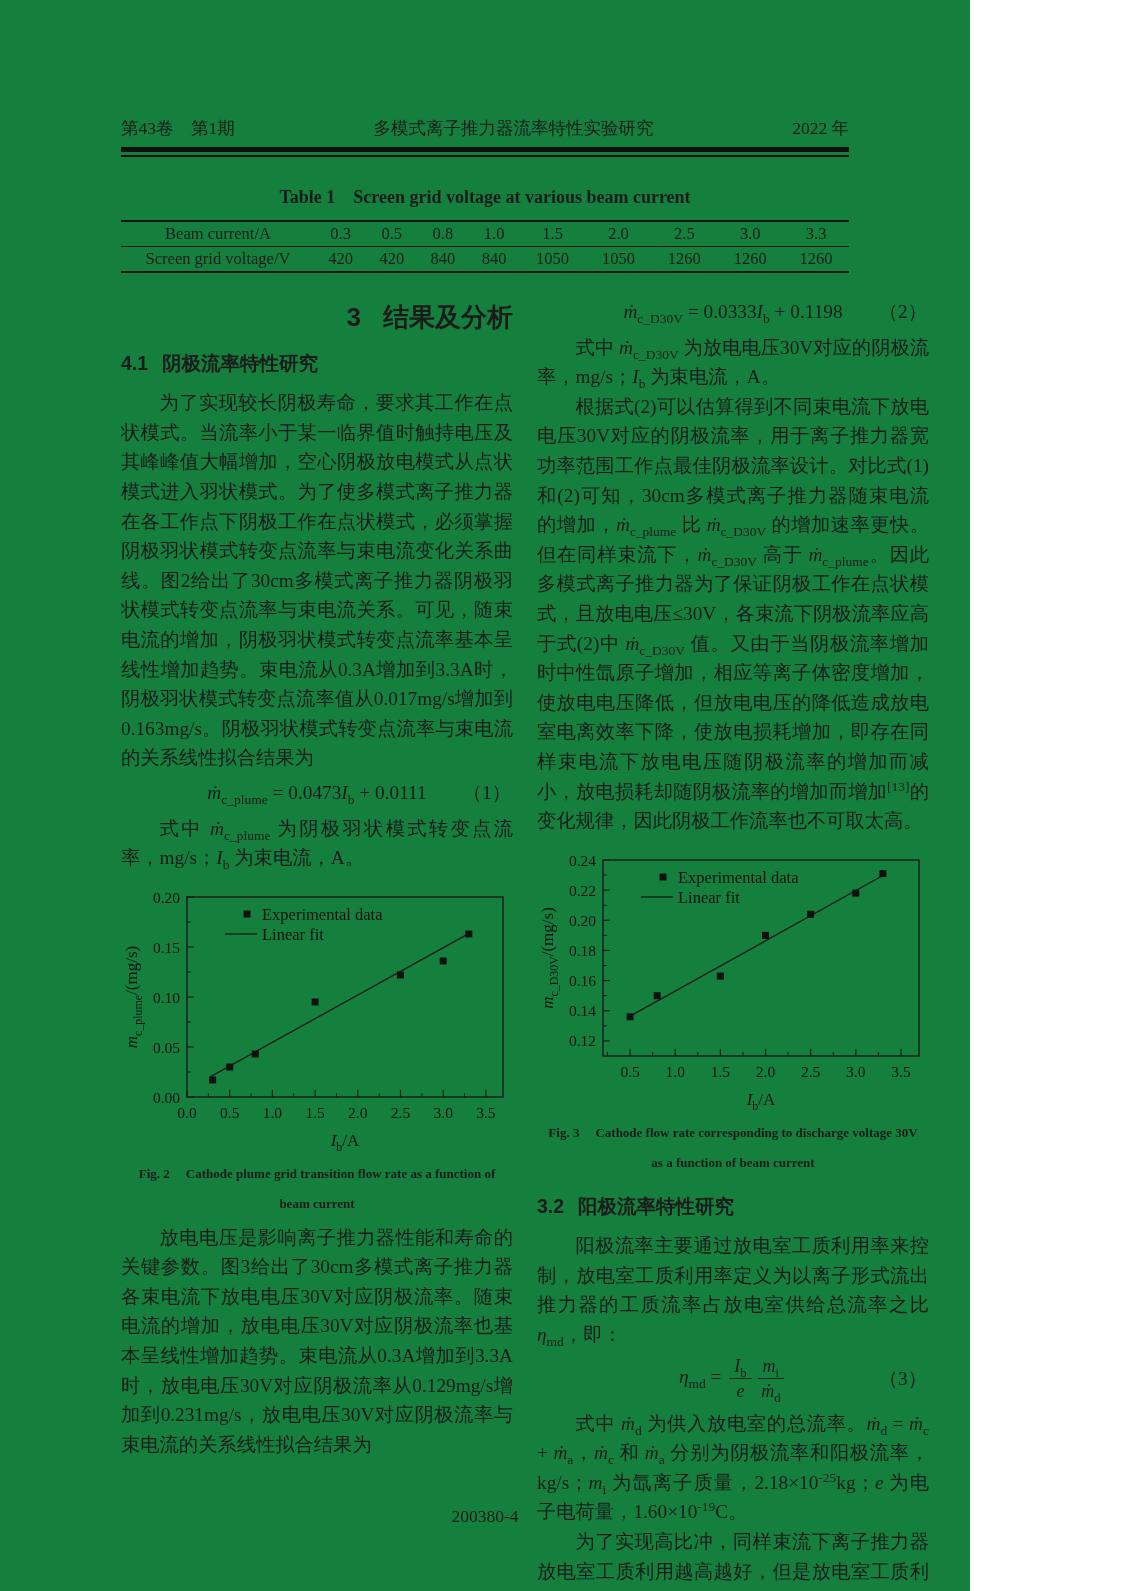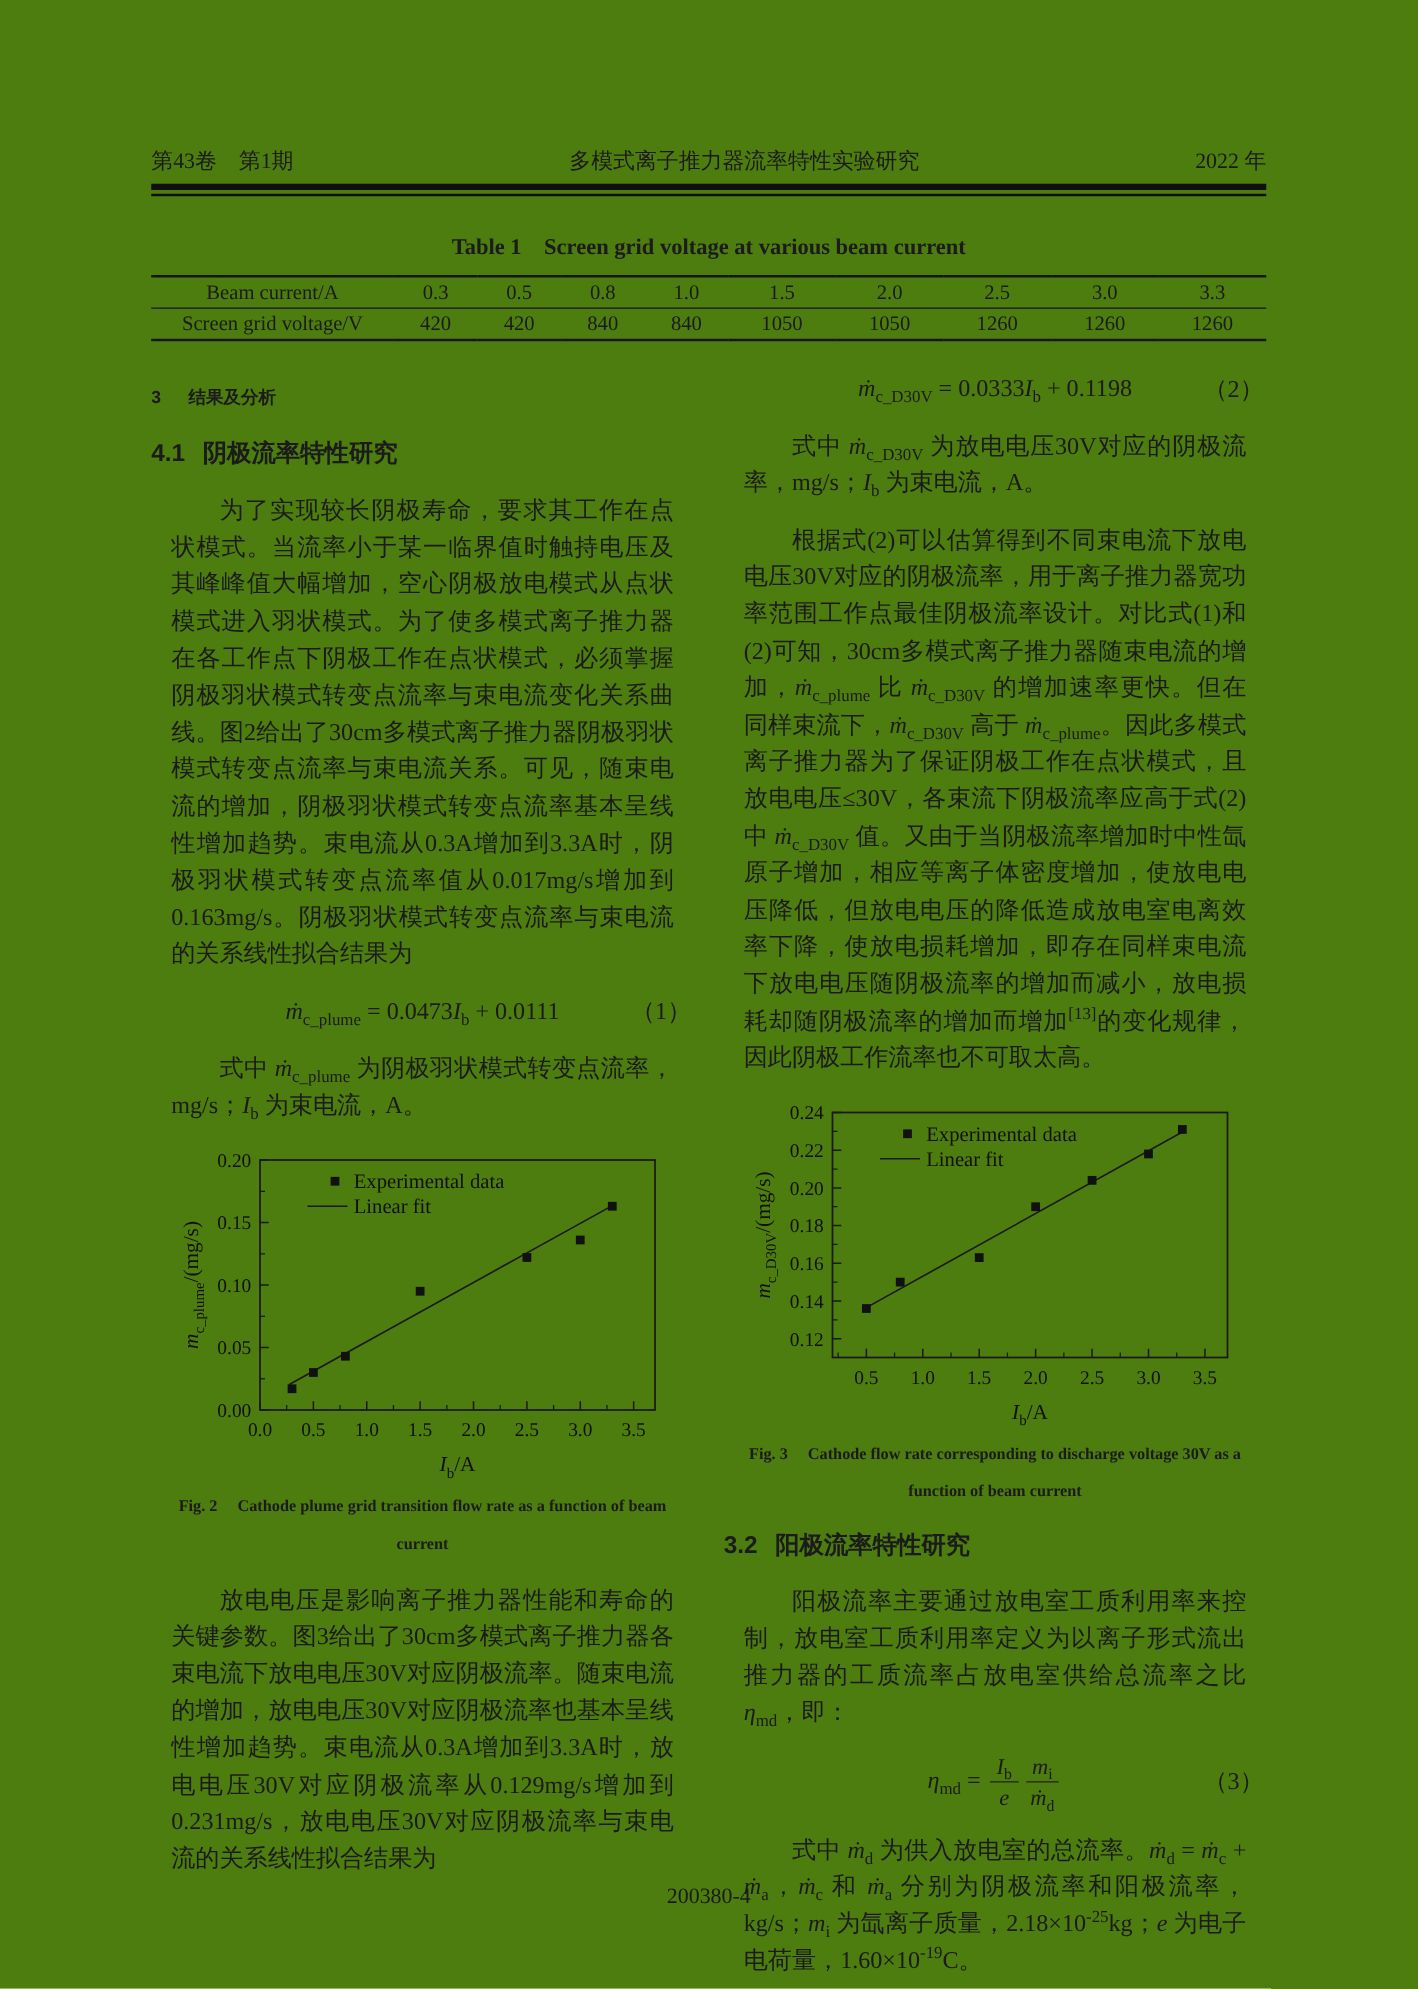--- a/index.html
+++ b/index.html
@@ -1,16 +1,16 @@
 <!DOCTYPE html>
 <html><head>
 <meta charset="utf-8">
 <style>
   html,body{margin:0;padding:0;background:#fff;}
-  .page{position:relative;width:1134px;height:1591px;background:#4d7c0f;overflow:hidden;
+  .page{position:relative;width:970px;height:1591px;background:#15803d;overflow:hidden;
         font-family:"Liberation Serif","DejaVu Serif",serif;color:#1b1b1b;}
   .content{padding:0 121px;}
   
   .pg-header{display:flex;justify-content:space-between;align-items:baseline;
              padding-top:116px;font-size:17.5px;}
   .pg-header .ctr{flex:1;text-align:center;}
   .rule-thick{height:5px;background:#101010;margin-top:7px;}
   .rule-thin{height:2px;background:#101010;margin-top:3px;}
   
   .tbl-block{margin-top:30px;}
@@ -18,26 +18,26 @@
   .tbl-title .gap{display:inline-block;width:18px;}
   table.datatbl{width:100%;border-collapse:collapse;font-size:16.5px;
                 border-top:2.5px solid #151515;border-bottom:2.5px solid #151515;}
   table.datatbl tr:first-child{border-bottom:1.2px solid #151515;}
   table.datatbl th,table.datatbl td{font-weight:normal;text-align:center;padding:2px 2px;}
   table.datatbl th{width:190px;}
   
   .columns{display:flex;gap:24px;margin-top:22px;}
   .col{width:434px;font-size:19.3px;line-height:29.6px;text-align:justify;}
   .h3{font-family:"Liberation Sans","DejaVu Sans",sans-serif;font-weight:bold;
-      font-size:14px;margin:8px 0 16px;text-align:left;}
+      font-size:26px;margin:8px 0 16px;text-align:right;}
   .h3 .hgap{display:inline-block;width:22px;}
   .h4{font-family:"Liberation Sans","DejaVu Sans",sans-serif;font-weight:bold;
       font-size:19.5px;margin:4px 0 10px;text-align:left;}
   .h4 .hgap{display:inline-block;width:14px;}
-  p.body{margin:16px;text-indent:2em;}
+  p.body{margin:0;text-indent:2em;}
   .it{font-style:italic;}
   sub{font-size:0.70em;line-height:0;}
   sup{font-size:0.70em;line-height:0;}
   
   .equation{position:relative;text-align:center;margin:5px 0 6px;font-size:19.3px;text-indent:0;}
   .eq-label{position:absolute;right:2px;top:50%;transform:translateY(-50%);}
   .frac{display:inline-block;vertical-align:middle;text-align:center;margin:0 3px;font-size:18px;line-height:1.25;}
   .frac .num{display:block;border-bottom:1.4px solid #222;padding:0 5px 1px;}
   .frac .den{display:block;padding-top:1px;}
   

